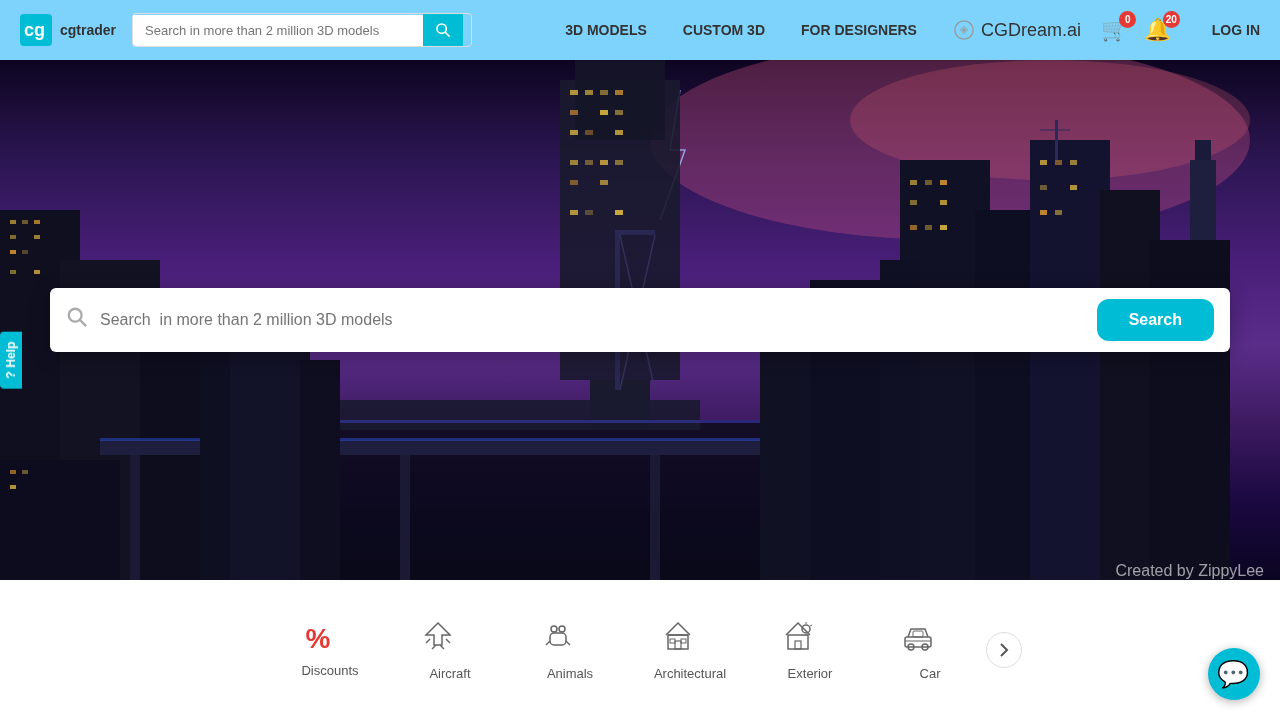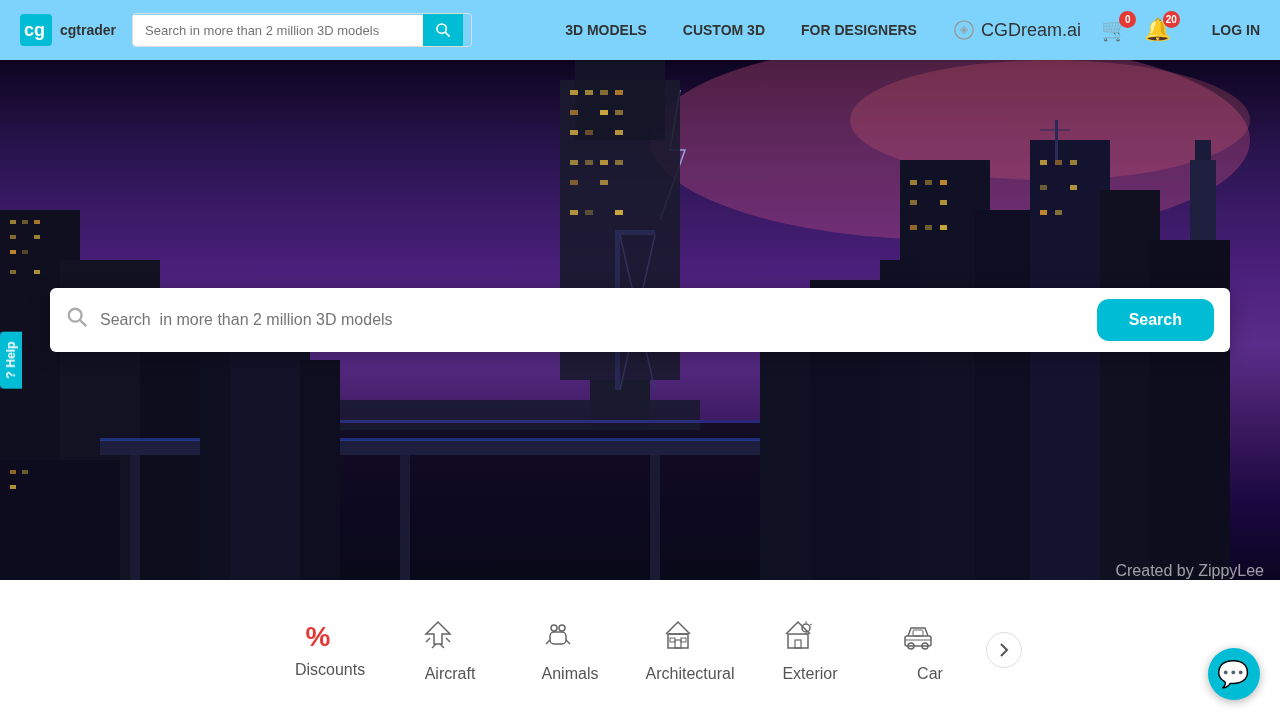--- a/index.html
+++ b/index.html
@@ -227,21 +227,21 @@
       gap: 8px;
       cursor: pointer;
       padding: 12px 0;
     }
     .category-icon {
       font-size: 30px;
       color: #666;
     }
     .category-icon.discount { color: #e53935; }
     .category-label {
-      font-size: 16px;
+      font-size: 13px;
       color: #555;
       margin-left: 24px;
     }
     .cat-next-btn {
       width: 36px;
       height: 36px;
       border-radius: 50%;
       border: 1px solid #ddd;
       background: #fff;
       cursor: pointer;

